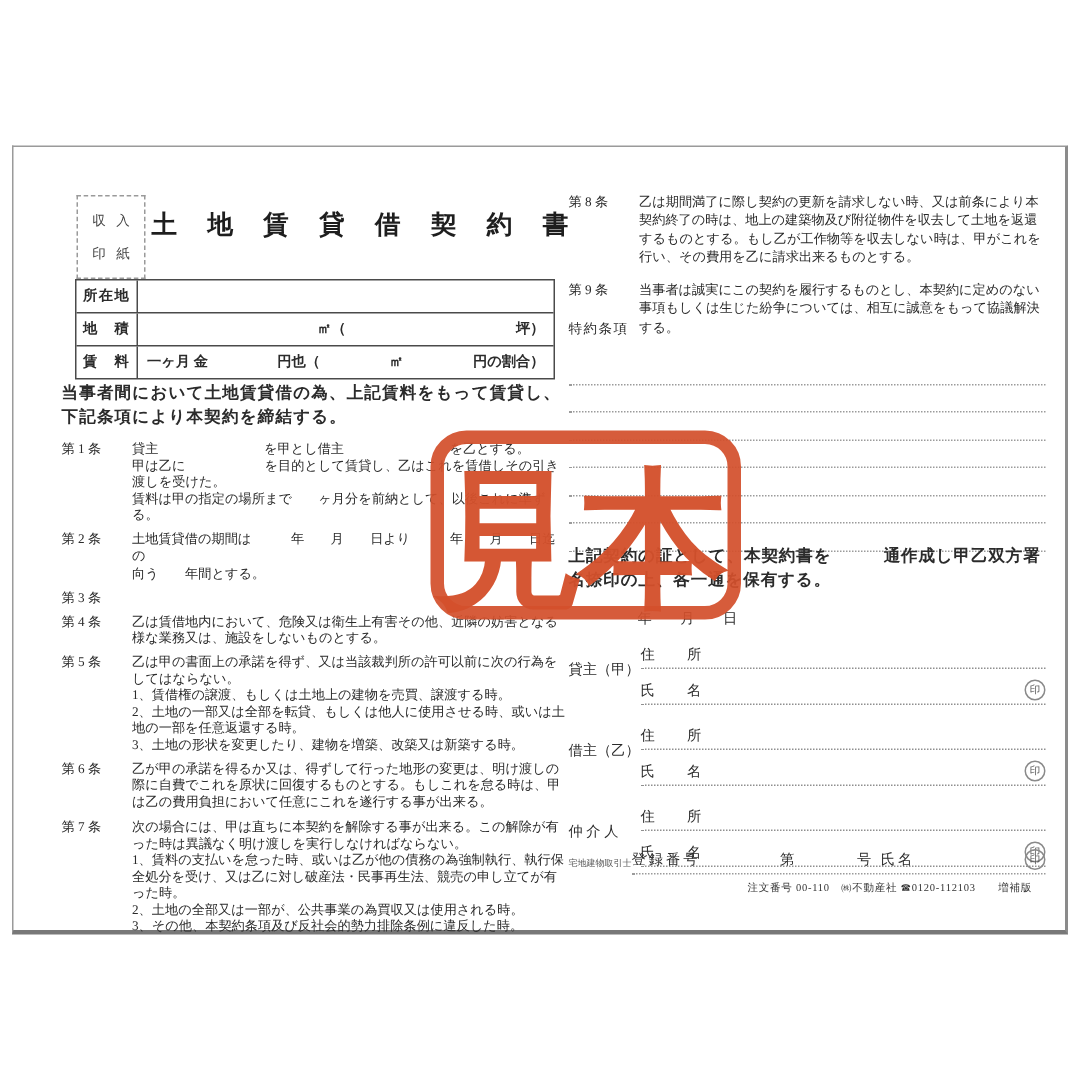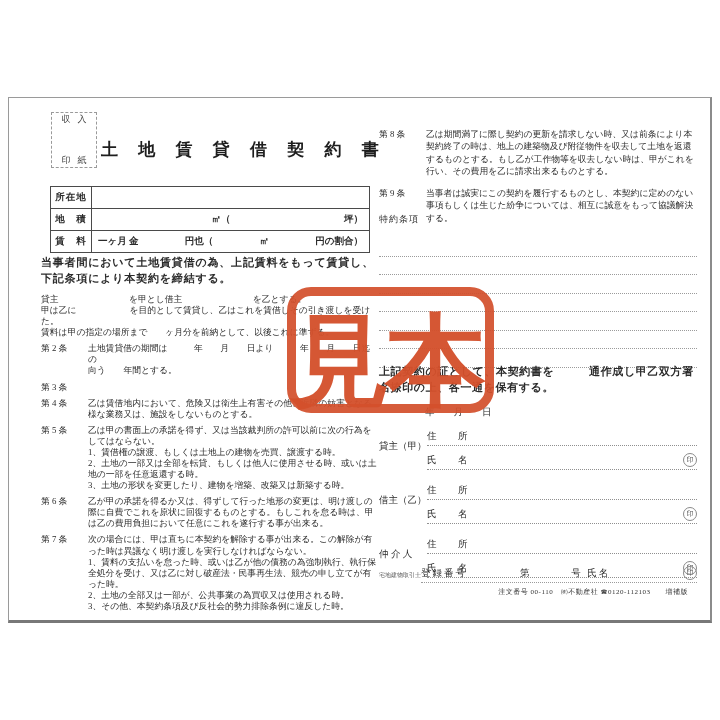--- a/index.html
+++ b/index.html
@@ -1,22 +1,22 @@
 <!DOCTYPE html>
 <html><head>
 <meta charset="utf-8">
 <style>
   html,body{margin:0;padding:0;}
   .canvas{position:relative;width:720px;height:720px;background:#ffffff;overflow:hidden;
           font-family:"Liberation Serif","DejaVu Serif",serif;color:#2b2b2b;}
   .page{position:absolute;left:8px;top:97px;width:701px;height:522px;background:#fff;
         border:1px solid #9a9a9a;border-right:2px solid #8b8b8b;border-bottom:3px solid #787878;}
   
-  .stamp-box{position:absolute;left:42px;top:14px;width:44px;height:54px;border:1px dashed #9a9a9a;
-             display:flex;flex-direction:column;align-items:center;justify-content:space-between;gap:9px;
+  .stamp-box{position:absolute;left:42px;top:32px;width:44px;height:54px;border:1px dashed #9a9a9a;
+             display:flex;flex-direction:column;align-items:center;justify-content:center;gap:9px;
              font-size:9px;color:#444;}
   .stamp-box span{letter-spacing:7px;padding-left:7px;white-space:nowrap;}
   
   .doc-title{position:absolute;left:92px;top:40px;width:252px;margin:0;text-align:center;
              font-size:17px;font-weight:600;letter-spacing:8px;color:#1e1e1e;white-space:nowrap;}
   
   .info-table{position:absolute;left:41px;top:88px;width:318px;border:1.5px solid #4a4a4a;font-size:9.5px;font-weight:bold;}
   .it-row{display:flex;height:21px;}
   .it-row + .it-row{border-top:1px solid #4a4a4a;}
   .it-label{width:40px;border-right:1px solid #4a4a4a;display:flex;align-items:center;
@@ -106,20 +106,21 @@
           <span>㎡</span>
           <span>円の割合）</span>
         </div>
       </div>
     </div>
 
     <p class="preamble">当事者間において土地賃貸借の為、上記賃料をもって賃貸し、下記条項により本契約を締結する。</p>
 
     <div class="articles articles-left" id="articles-left">
         <div class="article">
+          <span class="a-num">第 1 条</span>
           <div class="a-body">貸主　　　　　　　　を甲とし借主　　　　　　　　を乙とする。
 甲は乙に　　　　　　を目的として賃貸し、乙はこれを賃借しその引き渡しを受けた。
 賃料は甲の指定の場所まで　　ヶ月分を前納として、以後これに準ずる。</div>
         </div>
         <div class="article">
           <span class="a-num">第 2 条</span>
           <div class="a-body">土地賃貸借の期間は　　　年　　月　　日より　　　年　　月　　日迄の
 向う　　年間とする。</div>
         </div>
         <div class="article">

